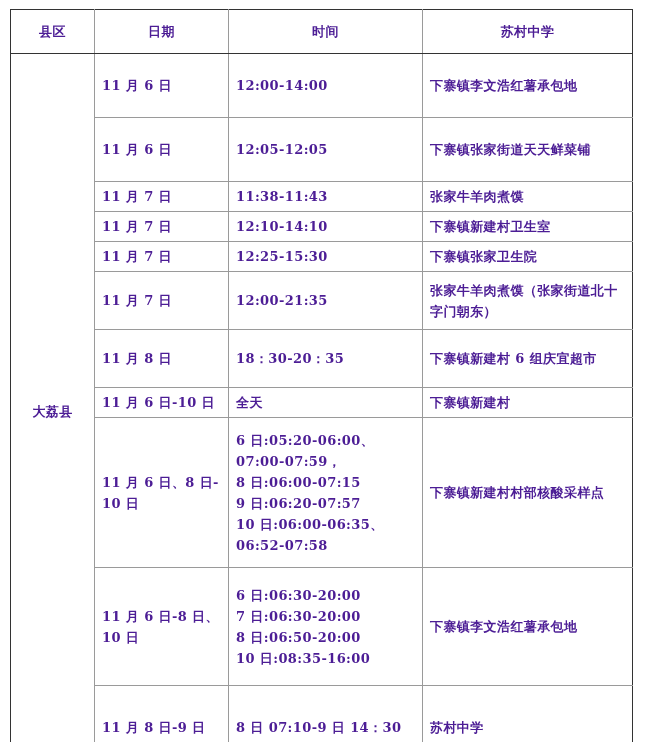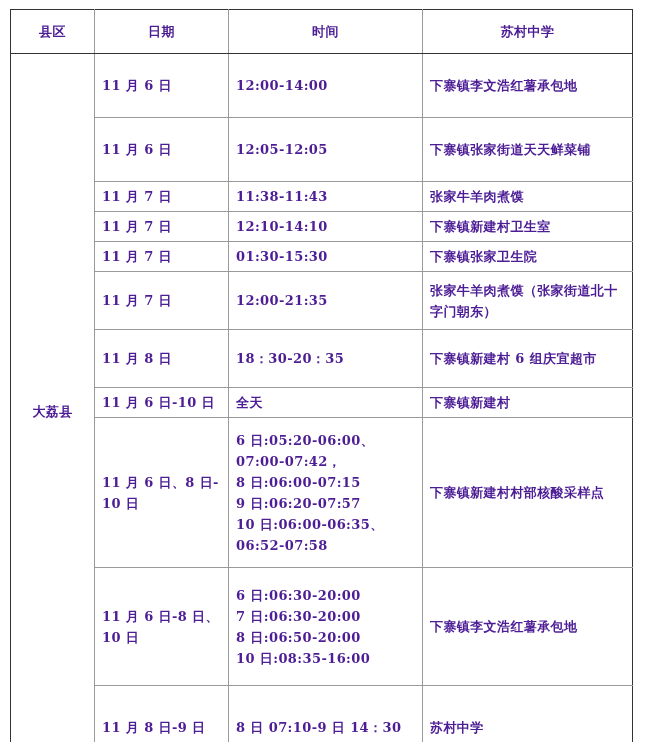--- a/index.html
+++ b/index.html
@@ -132,21 +132,21 @@
         </tr>
 
         <tr class="r-short">
           <td class="cell-date">11 月 7 日</td>
           <td class="cell-time">12:10-14:10</td>
           <td class="cell-place">下寨镇新建村卫生室</td>
         </tr>
 
         <tr class="r-short">
           <td class="cell-date">11 月 7 日</td>
-          <td class="cell-time">01:30-15:30</td>
+          <td class="cell-time">12:25-15:30</td>
           <td class="cell-place">下寨镇张家卫生院</td>
         </tr>
 
         <tr class="r-mid">
           <td class="cell-date">11 月 7 日</td>
           <td class="cell-time">12:00-21:35</td>
           <td class="cell-place">张家牛羊肉煮馍（张家街道北十字门朝东）</td>
         </tr>
 
         <tr class="r-mid">
@@ -157,21 +157,21 @@
 
         <tr class="r-short">
           <td class="cell-date">11 月 6 日-10 日</td>
           <td class="cell-time">全天</td>
           <td class="cell-place">下寨镇新建村</td>
         </tr>
 
         <tr class="r-big">
           <td class="cell-date cell-top">11 月 6 日、8 日-10 日</td>
           <td class="cell-time multiline cell-top">6 日:05:20-06:00、
-07:00-07:42，
+07:00-07:59，
 8 日:06:00-07:15
 9 日:06:20-07:57
 10 日:06:00-06:35、
 06:52-07:58</td>
           <td class="cell-place cell-top">下寨镇新建村村部核酸采样点</td>
         </tr>
 
         <tr class="r-big2">
           <td class="cell-date cell-top">11 月 6 日-8 日、10 日</td>
           <td class="cell-time multiline cell-top">6 日:06:30-20:00

